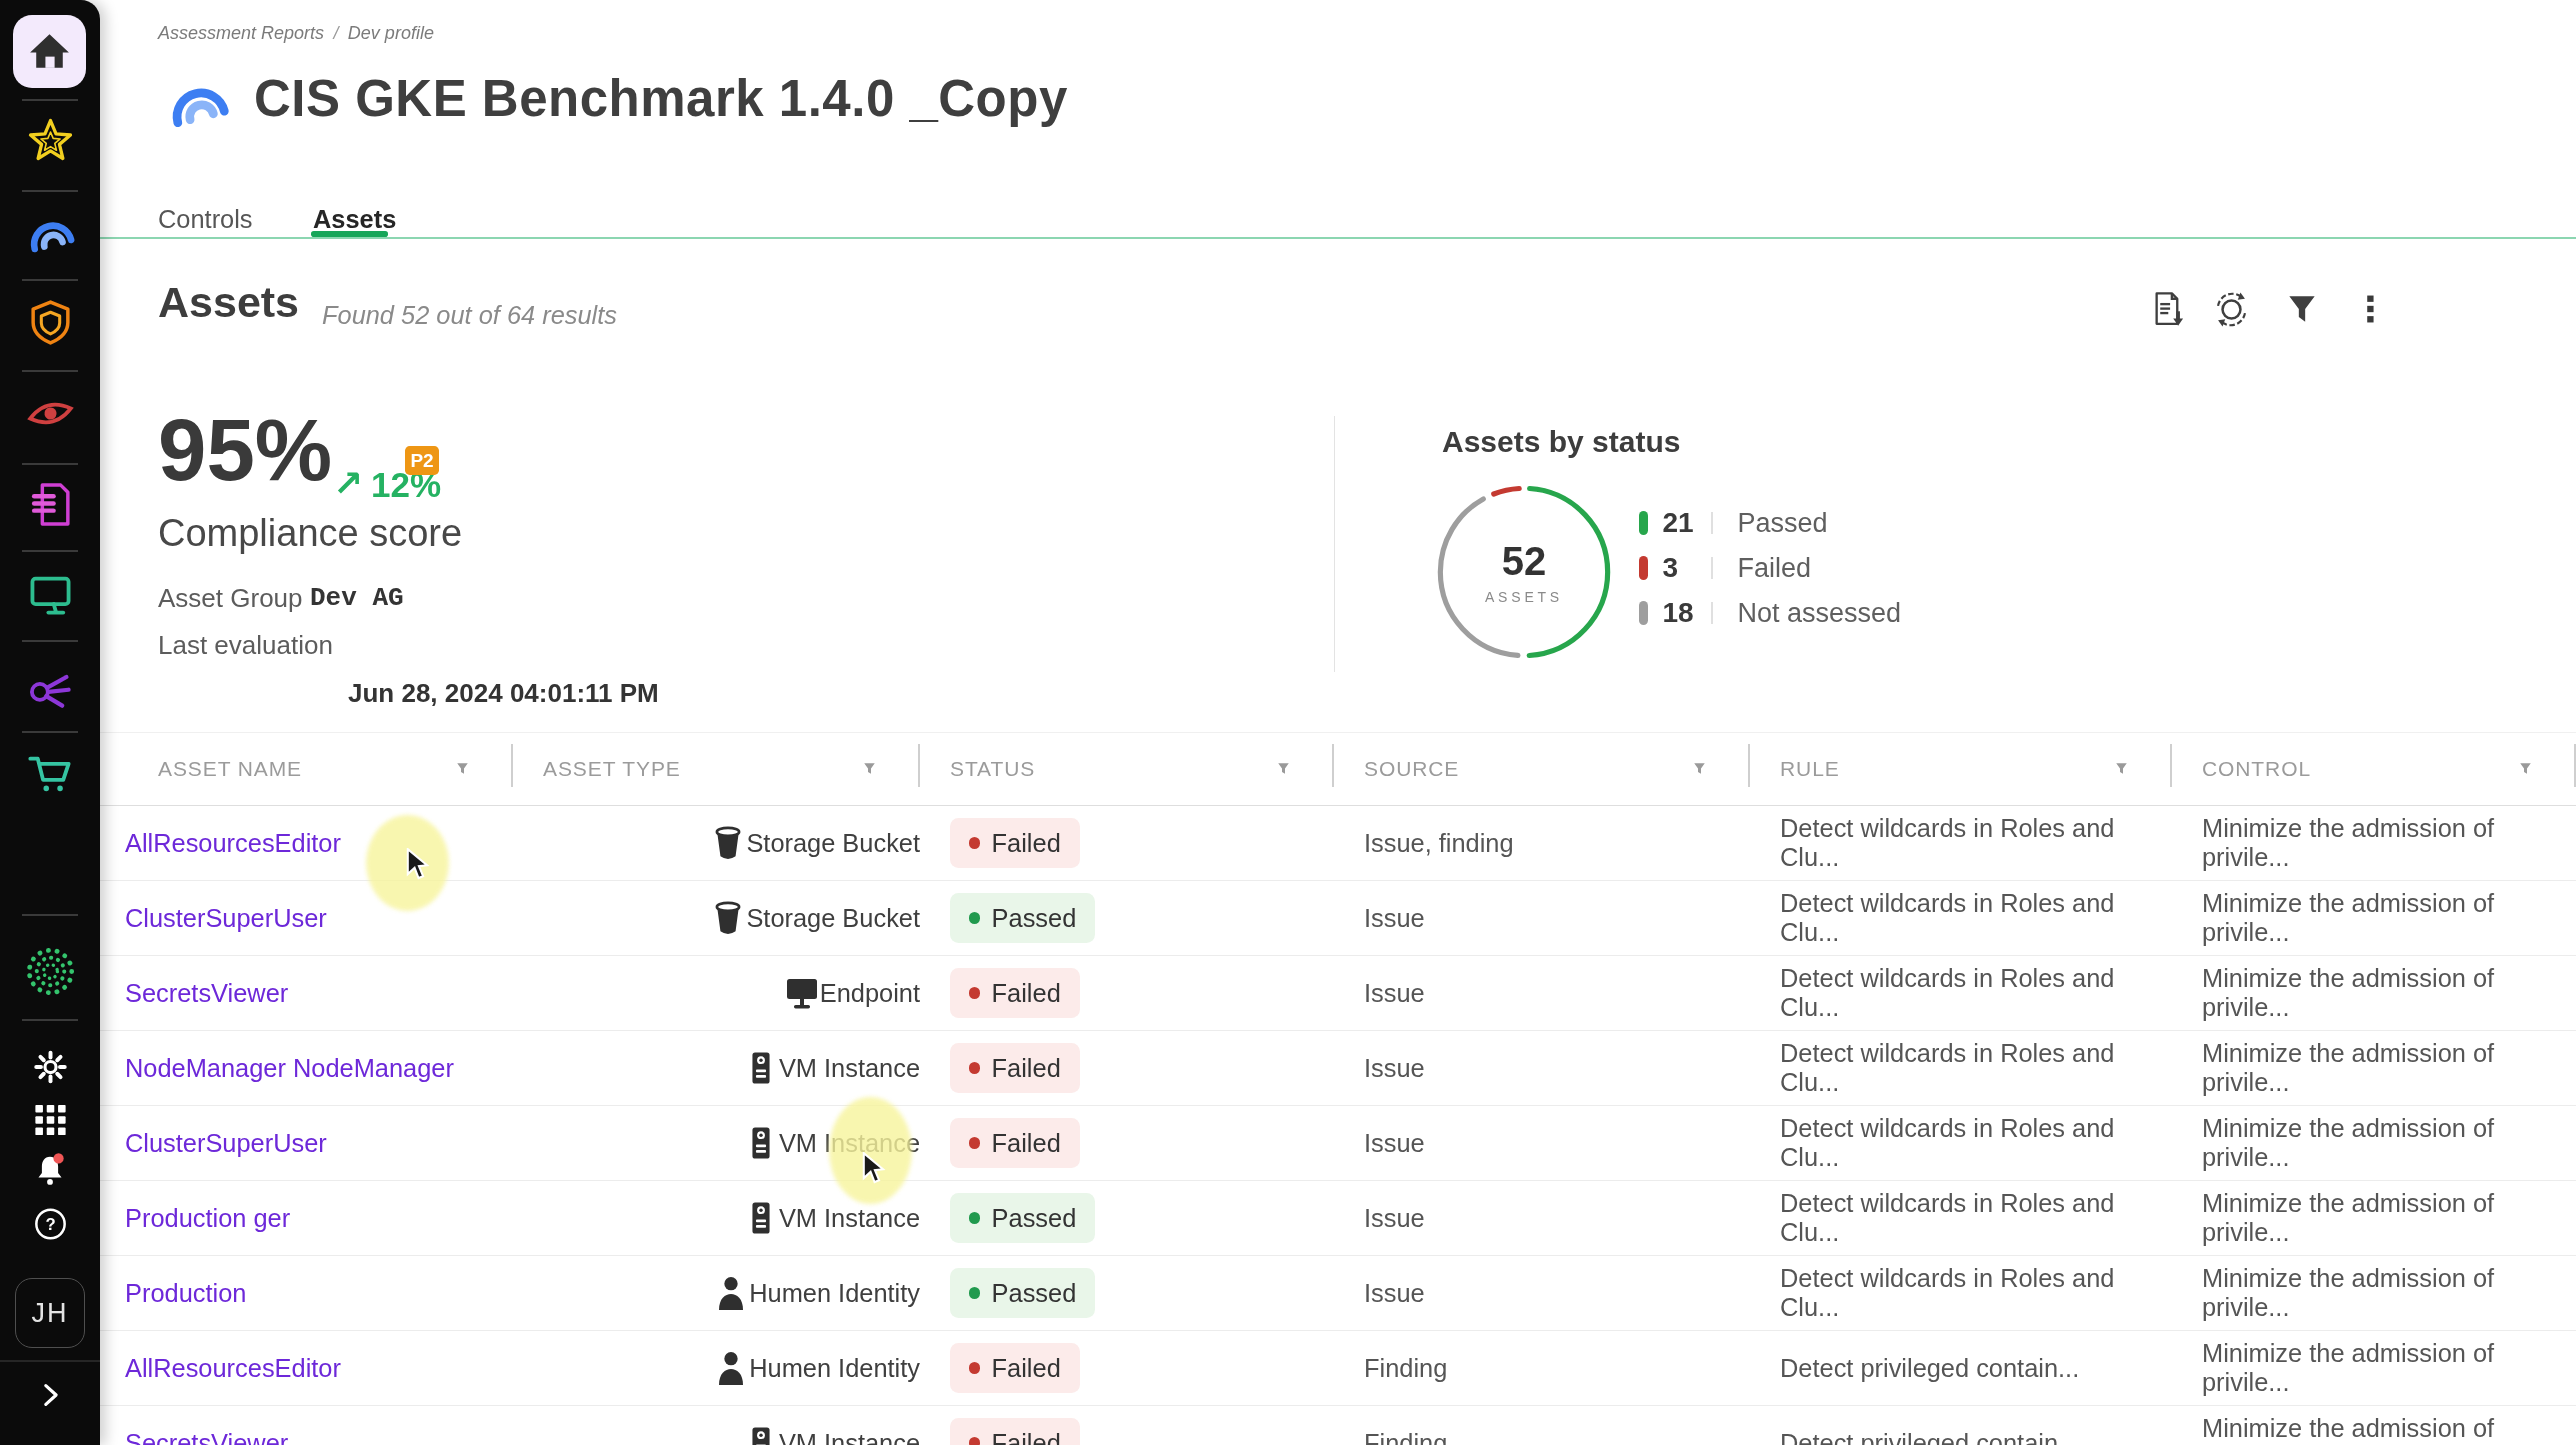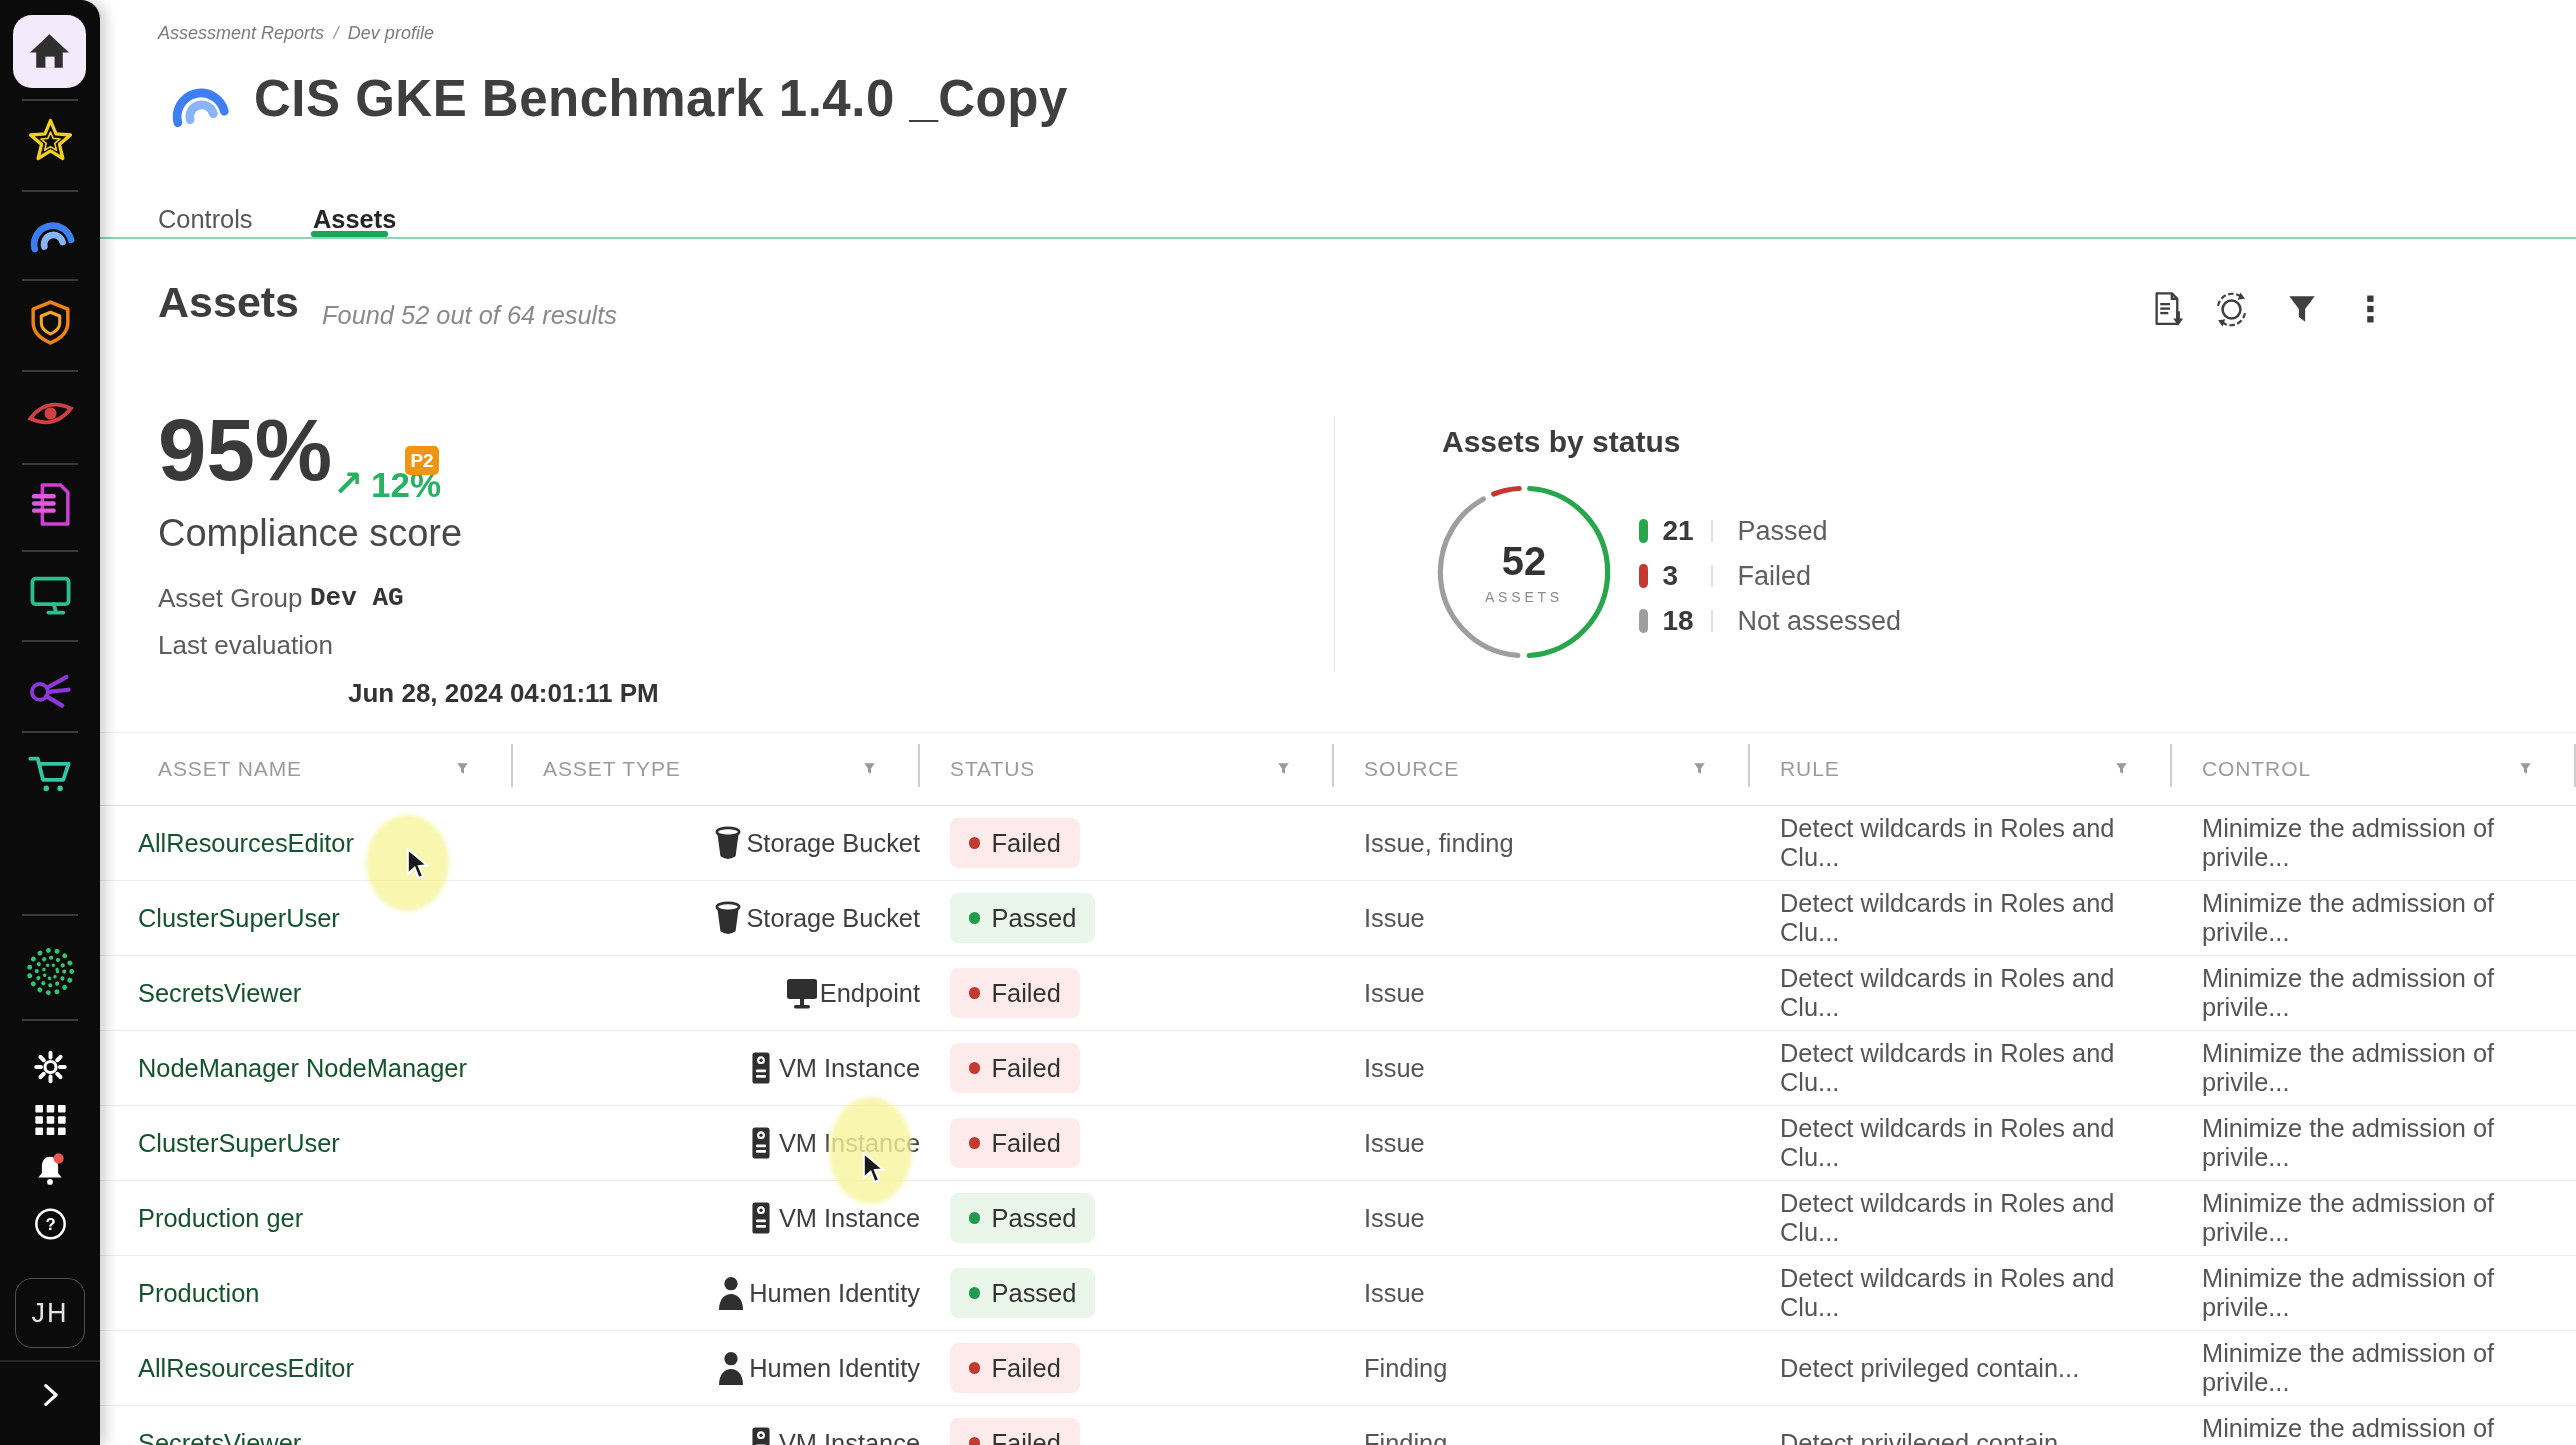--- a/index.html
+++ b/index.html
@@ -57,40 +57,40 @@
 
   #score-divider { position:absolute; left:1234px; top:416px; width:0.9px; height:256px; background:#e3e3e3; }
 
   
   #donut-title { position:absolute; left:1342px; top:425px; font-size:30px; font-weight:700; color:#3d3d3d; }
   #donut-wrap { position:absolute; left:1330px; top:478px; width:188px; height:188px; }
   #donut-center { position:absolute; left:1330px; top:478px; width:188px; height:188px;
     display:flex; flex-direction:column; align-items:center; justify-content:center; pointer-events:none; }
   #donut-value { font-size:40px; font-weight:700; color:#333; }
   #donut-unit { font-size:14px; color:#8a8a8a; letter-spacing:3.8px; margin-top:5.6px; }
-  #legend { position:absolute; left:1539px; top:508px; display:flex; flex-direction:column; gap:15px;margin-top:8px; }
+  #legend { position:absolute; left:1539px; top:508px; display:flex; flex-direction:column; gap:15px; }
   .lg-row { display:flex; align-items:center; height:30px; }
   .lg-pill { width:8.5px; height:23.5px; border-radius:4.7px; }
   .lg-num { width:43px; margin-left:15px; font-size:28px; font-weight:700; color:#3a3a3a; }
   .lg-sep { width:1.9px; height:22.6px; background:#e0e0e0; margin:0 24.5px 0 5.6px; }
   .lg-label { font-size:27px; color:#5f5f5f; }
 
   
   #table { position:absolute; left:0; top:732px; width:2476px; }
   #table-head { display:grid; grid-template-columns:413px 407px 414px 416px 422px 404px;
     height:74px; border-top:0.9px solid #f0f0f0; border-bottom:0.9px solid #dedede; }
   .th { position:relative; display:flex; align-items:center; padding-left:30px;
     font-size:21px; letter-spacing:0.9px; color:#9b9b9b; cursor:pointer; }
   .th:first-child { padding-left:58px; }
   .th::after { content:""; position:absolute; right:0; top:11.3px; height:43px; width:1.9px; background:#cfcfcf; }
   .th .funnel { position:absolute; right:43px; top:50%; transform:translateY(-50%); }
   .t-row { display:grid; grid-template-columns:413px 407px 414px 416px 422px 404px;
     height:75px; border-bottom:0.9px solid #ececec; background:#fff; }
   .td { display:flex; align-items:center; padding-left:30px; font-size:25.4px; color:#555; overflow:hidden; }
-  .td.name { padding-left:38px; color:#14532d; }
+  .td.name { padding-left:25px; color:#6d28d9; }
   .td.type { color:#3f3f3f;justify-content:flex-end; }
   .type-ic { width:36px; height:40px; display:flex; align-items:center; justify-content:center; }
   .pill { display:flex; align-items:center; gap:11.3px; padding:10.3px 19px; border-radius:8.5px;
     font-size:25.4px; color:#333; }
   .pill .dot { width:11.3px; height:11.3px; border-radius:50%; }
 
   
   .hl { position:absolute; background:#f7f49c; border-radius:50%; opacity:.8; filter:blur(1.9px); z-index:5; }
   #hl-1 { left:366px; top:815px; width:83px; height:96px; }
   #hl-2 { left:829px; top:1097px; width:83px; height:107px; }

